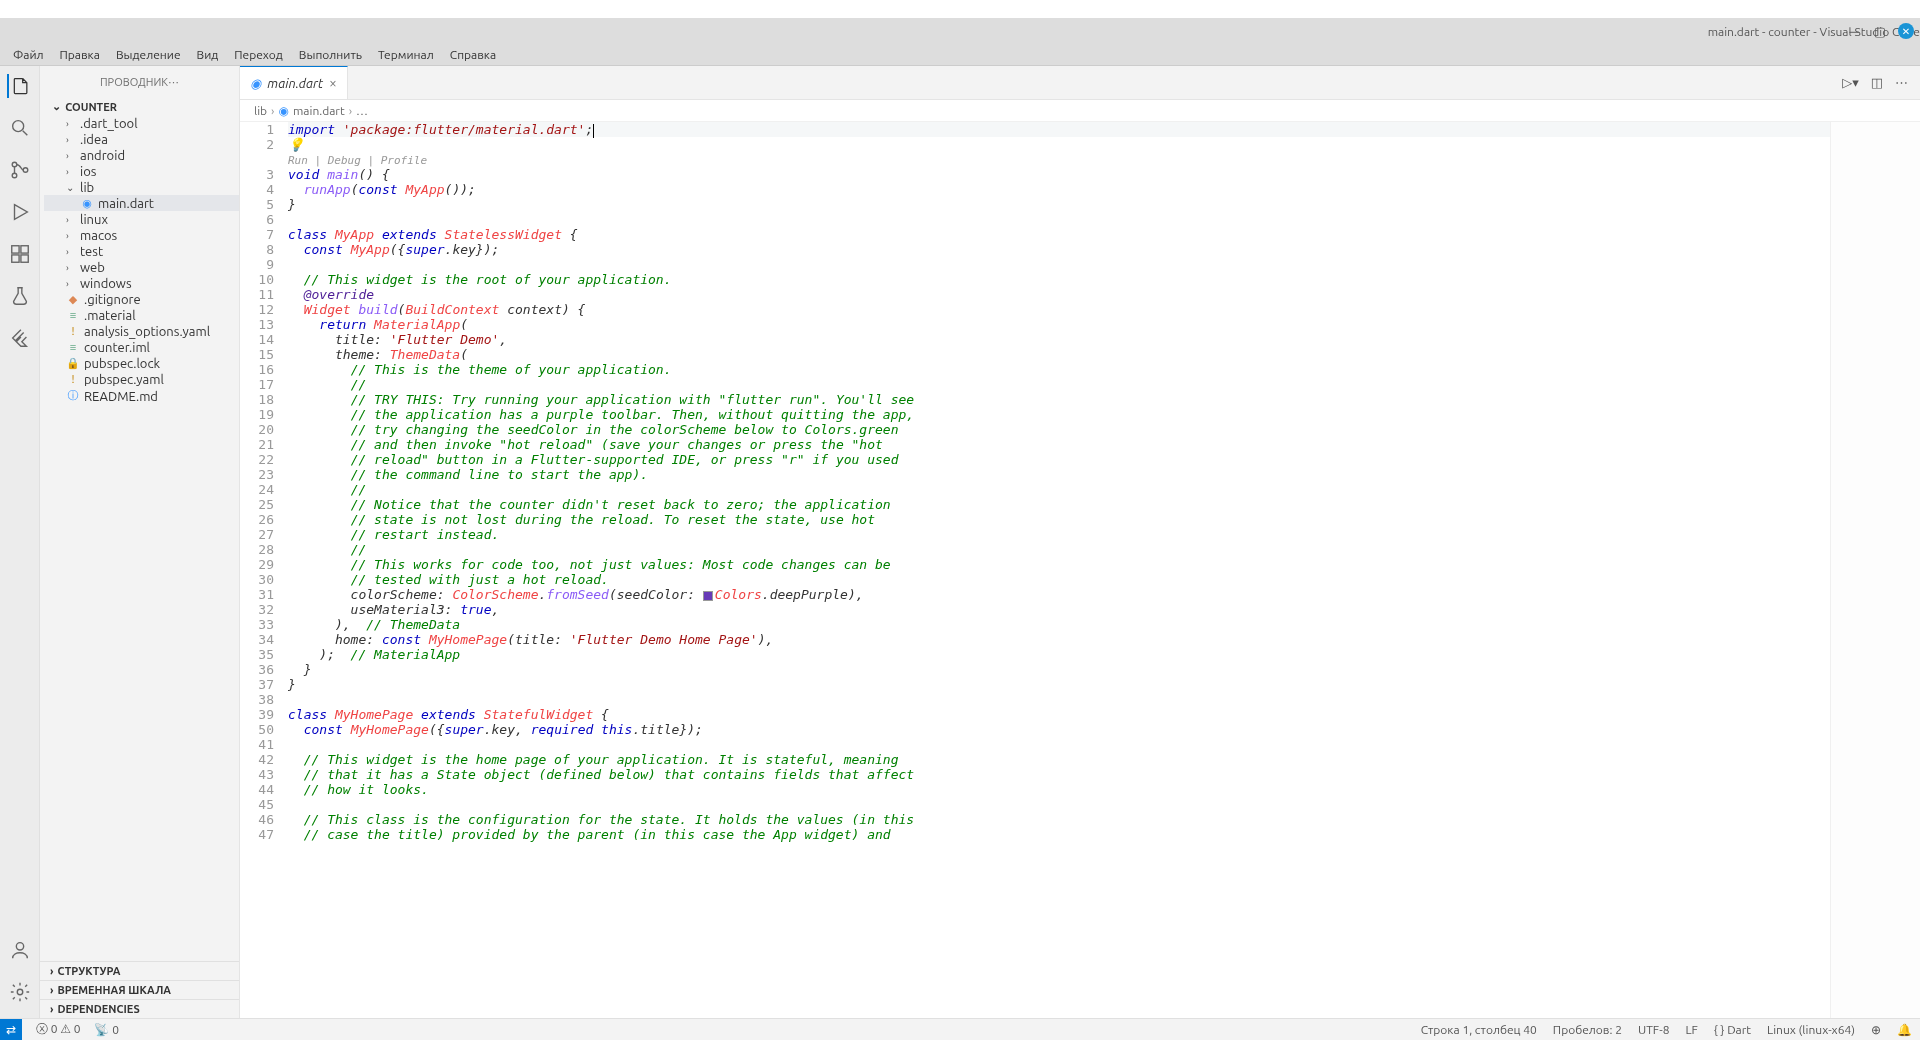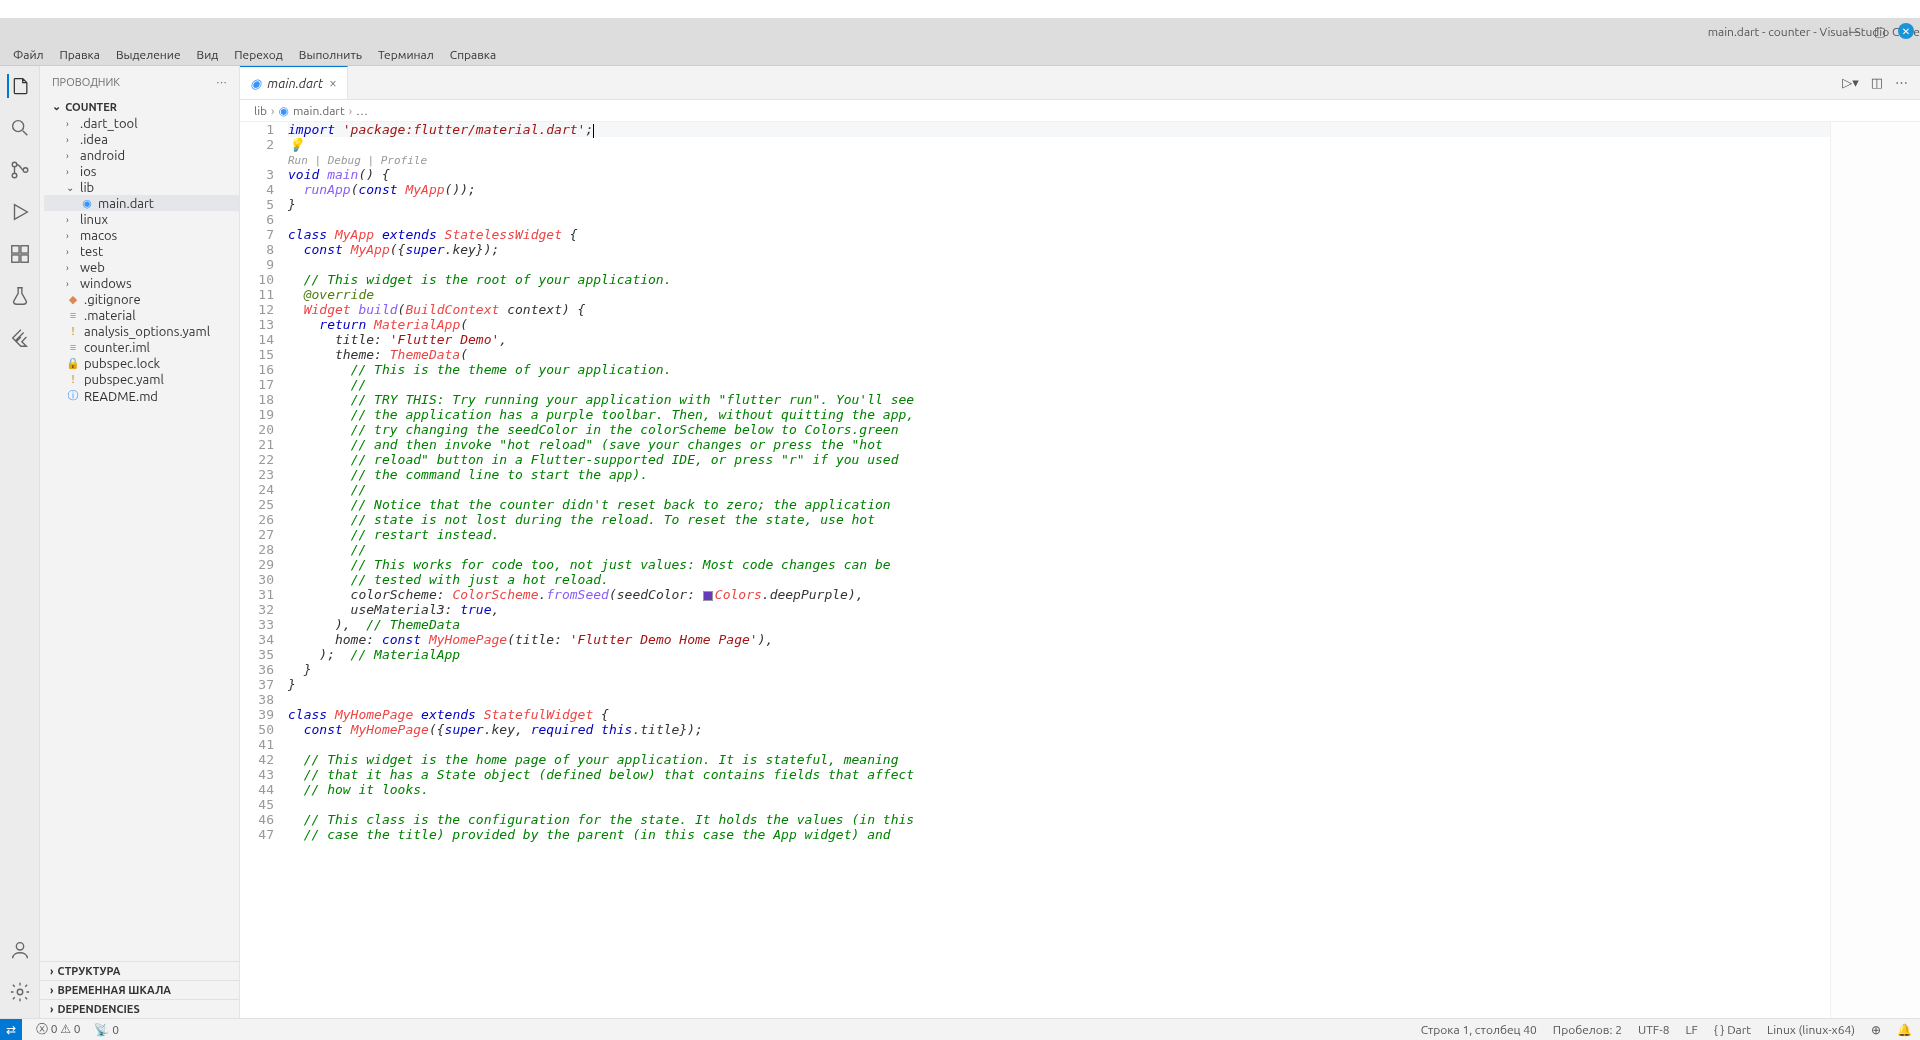--- a/index.html
+++ b/index.html
@@ -68,21 +68,21 @@
   width: 200px;
   background: #f3f3f3;
   display: flex;
   flex-direction: column;
   border-right: 1px solid #e4e4e4;
 }
 .sb-header {
   height: 32px;
   display: flex;
   align-items: center;
-  justify-content: space-between;
+  justify-content: center;
   padding: 0 12px;
   font-size: 11px;
   color: #6f6f6f;
   text-transform: uppercase;
 }
 .sb-root {
   padding: 0 0 0 4px;
 }
 .sb-section-title {
   font-size: 11px;
@@ -166,21 +166,21 @@
   overflow:hidden;
   font-style:italic;
 }
 .code .line { height:15px; }
 .code .hl { background: #f5f7f8; display:block;}
 .minimap {
   width: 90px;
   background:#fdfdfd;
   border-left:1px solid #f0f0f0;
 }
-.kw{color:#0000c0;} .str{color:#a31515;} .cmt{color:#008000;} .typ{color:#ef4444;} .fn{color:#8b5cf6;} .ann{color:#4d7c0f;} .codelens{color:#999; font-size:11px;}
+.kw{color:#0000c0;} .str{color:#a31515;} .cmt{color:#008000;} .typ{color:#ef4444;} .fn{color:#8b5cf6;} .ann{color:#4c1d95;} .codelens{color:#999; font-size:11px;}
 .cursor { display:inline-block; width:1px; height:14px; background:#000; vertical-align:middle; }
 .statusbar {
   height: 22px;
   background:#f3f3f3;
   border-top:1px solid #e0e0e0;
   display:flex;
   align-items:center;
   font-size:12px;
   color:#555;
   padding: 0 8px;

